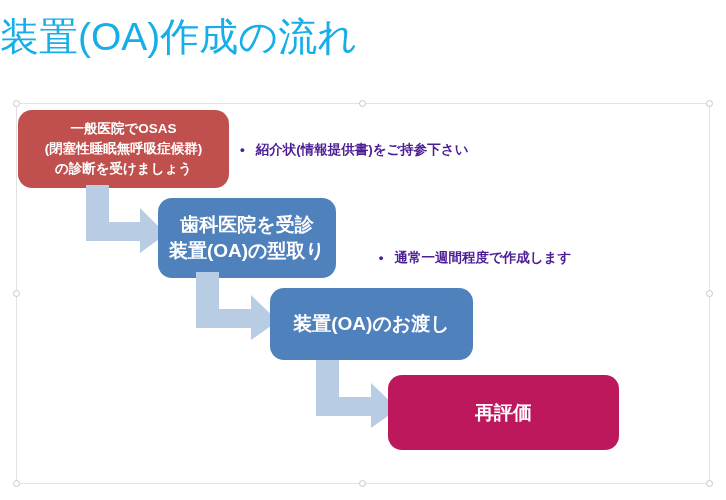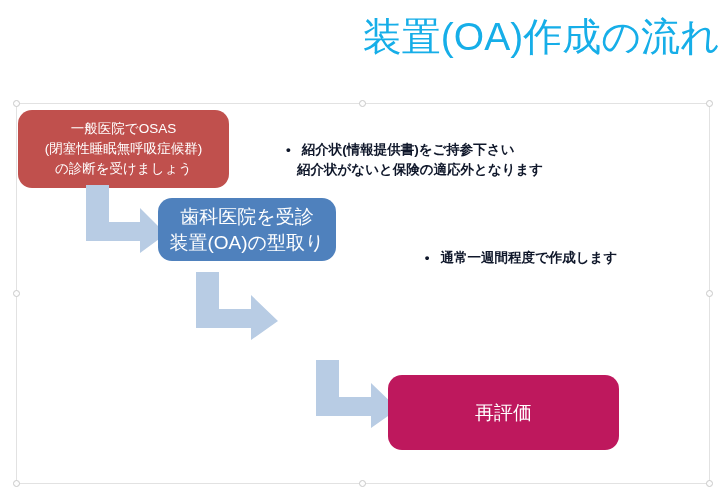--- a/index.html
+++ b/index.html
@@ -15,21 +15,21 @@
     overflow: hidden;
     font-family: "Liberation Sans", "DejaVu Sans", sans-serif;
   }
 
   
   #title {
     position: absolute;
     left: 0;
     top: 12px;
     width: 720px;
-    text-align: right;
+    text-align: left;
     color: #16AEE8;
     font-size: 39px;
     font-weight: 400;
     letter-spacing: 0px;
     line-height: 50px;
     white-space: nowrap;
   }
 
   
   #content-frame {
@@ -63,34 +63,35 @@
   
   .flow-box {
     position: absolute;
     border-radius: 14px;
     color: #ffffff;
     display: flex;
     align-items: center;
     justify-content: center;
     text-align: center;
     box-sizing: border-box;
+    font-weight: bold;
   }
   .flow-box .box-text {
     width: 100%;
     white-space: pre-line;
   }
 
   #box-1 {
     left: 18px;  top: 110px;  width: 211px; height: 78px;
     background: #C0504D;
     font-size: 13.5px;
     line-height: 20px;
   }
   #box-2 {
-    left: 158px; top: 198px;  width: 178px; height: 63px;
+    left: 158px; top: 198px;  width: 178px; height: 80px;
     background: #4F81BD;
     font-size: 19px;
     line-height: 26px;
   }
   #box-3 {
     left: 270px; top: 288px;  width: 203px; height: 72px;
     background: #4F81BD;
     font-size: 19px;
     line-height: 26px;
   }
@@ -105,26 +106,25 @@
   .elbow-arrow {
     position: absolute;
   }
   #arrow-1 { left: 78px;  top: 185px; width: 88px; height: 68px; }
   #arrow-2 { left: 188px; top: 272px; width: 90px; height: 68px; }
   #arrow-3 { left: 308px; top: 360px; width: 90px; height: 68px; }
 
   
   .bullet-block {
     position: absolute;
-    color: #0f172a;
+    color: #4c1d95;
     font-weight: bold;
     font-size: 13.5px;
     line-height: 20px;
     white-space: pre-line;
-    margin-left: 46px;
   }
   #bullet-1 { left: 240px; top: 120px; width: 320px; }
   #bullet-2 { left: 350px; top: 228px; width: 250px; text-align: center; }
   .bullet-dot {
     display: inline-block;
     width: 11px;
   }
   .bullet-line-2 {
     display: block;
     padding-left: 11px;
@@ -155,38 +155,40 @@
   </div>
 
   <div class="elbow-arrow" id="arrow-1">
     <svg width="88" height="68" viewBox="0 0 88 68" xmlns="http://www.w3.org/2000/svg">
       <path d="M 8 0 L 31 0 L 31 37 L 62 37 L 62 23 L 88 49 L 62 68 L 62 56 L 8 56 Z" fill="#B8CCE4"></path>
     </svg>
   </div>
 
   <div class="bullet-block" id="bullet-1">
     <span>•</span><span class="bullet-dot"></span><span>紹介状(情報提供書)をご持参下さい</span>
-    <span class="bullet-line-2">紹介状がないと保険の適応外となります</span>
   </div>
 
   <div class="flow-box" id="box-2">
     <span class="box-text">歯科医院を受診
 装置(OA)の型取り</span>
   </div>
 
   <div class="elbow-arrow" id="arrow-2">
     <svg width="90" height="68" viewBox="0 0 90 68" xmlns="http://www.w3.org/2000/svg">
       <path d="M 8 0 L 31 0 L 31 37 L 63 37 L 63 23 L 90 49 L 63 68 L 63 56 L 8 56 Z" fill="#B8CCE4"></path>
     </svg>
   </div>
 
   <div class="bullet-block" id="bullet-2">
     <span>•</span><span class="bullet-dot"></span><span>通常一週間程度で作成します</span>
   </div>
 
+  <div class="flow-box" id="box-3">
+    <span class="box-text">装置(OA)のお渡し</span>
+  </div>
 
   <div class="elbow-arrow" id="arrow-3">
     <svg width="90" height="68" viewBox="0 0 90 68" xmlns="http://www.w3.org/2000/svg">
       <path d="M 8 0 L 31 0 L 31 37 L 63 37 L 63 23 L 90 49 L 63 68 L 63 56 L 8 56 Z" fill="#B8CCE4"></path>
     </svg>
   </div>
 
   <div class="flow-box" id="box-4">
     <span class="box-text">再評価</span>
   </div>

